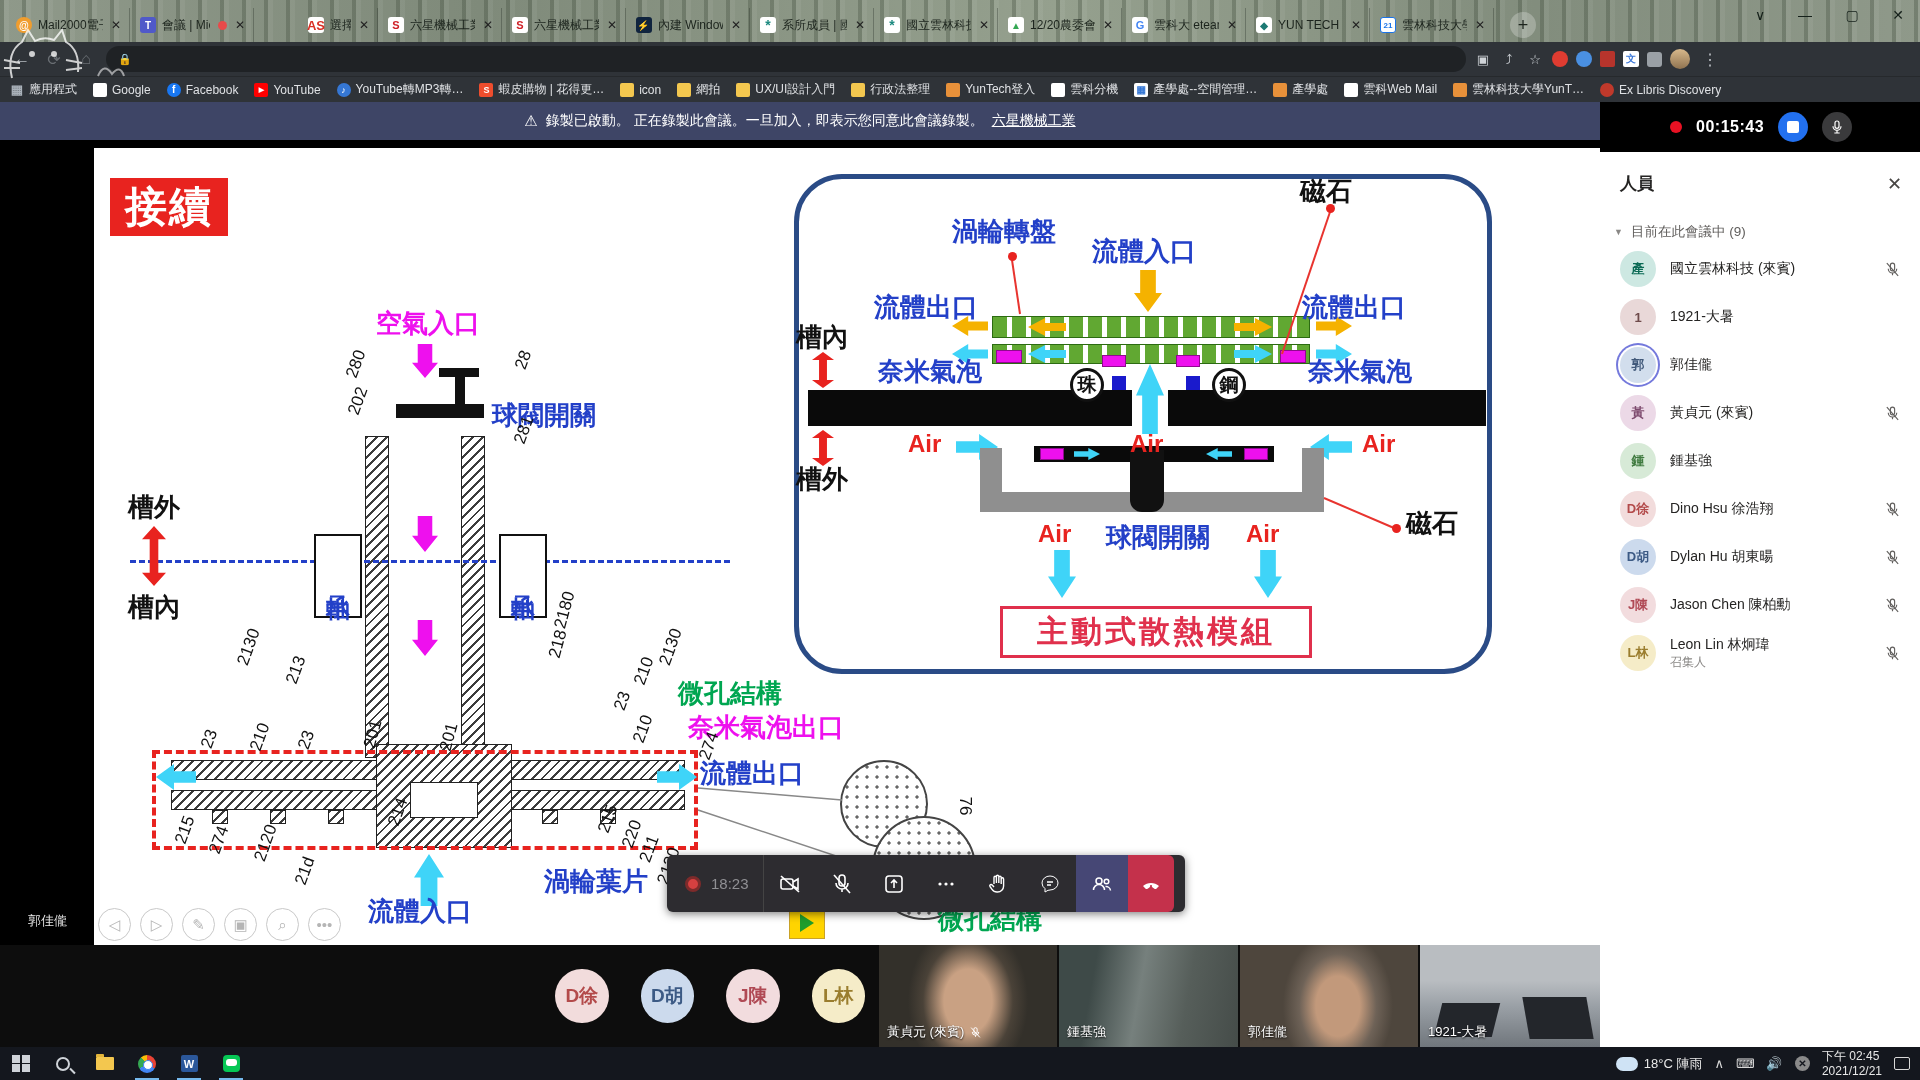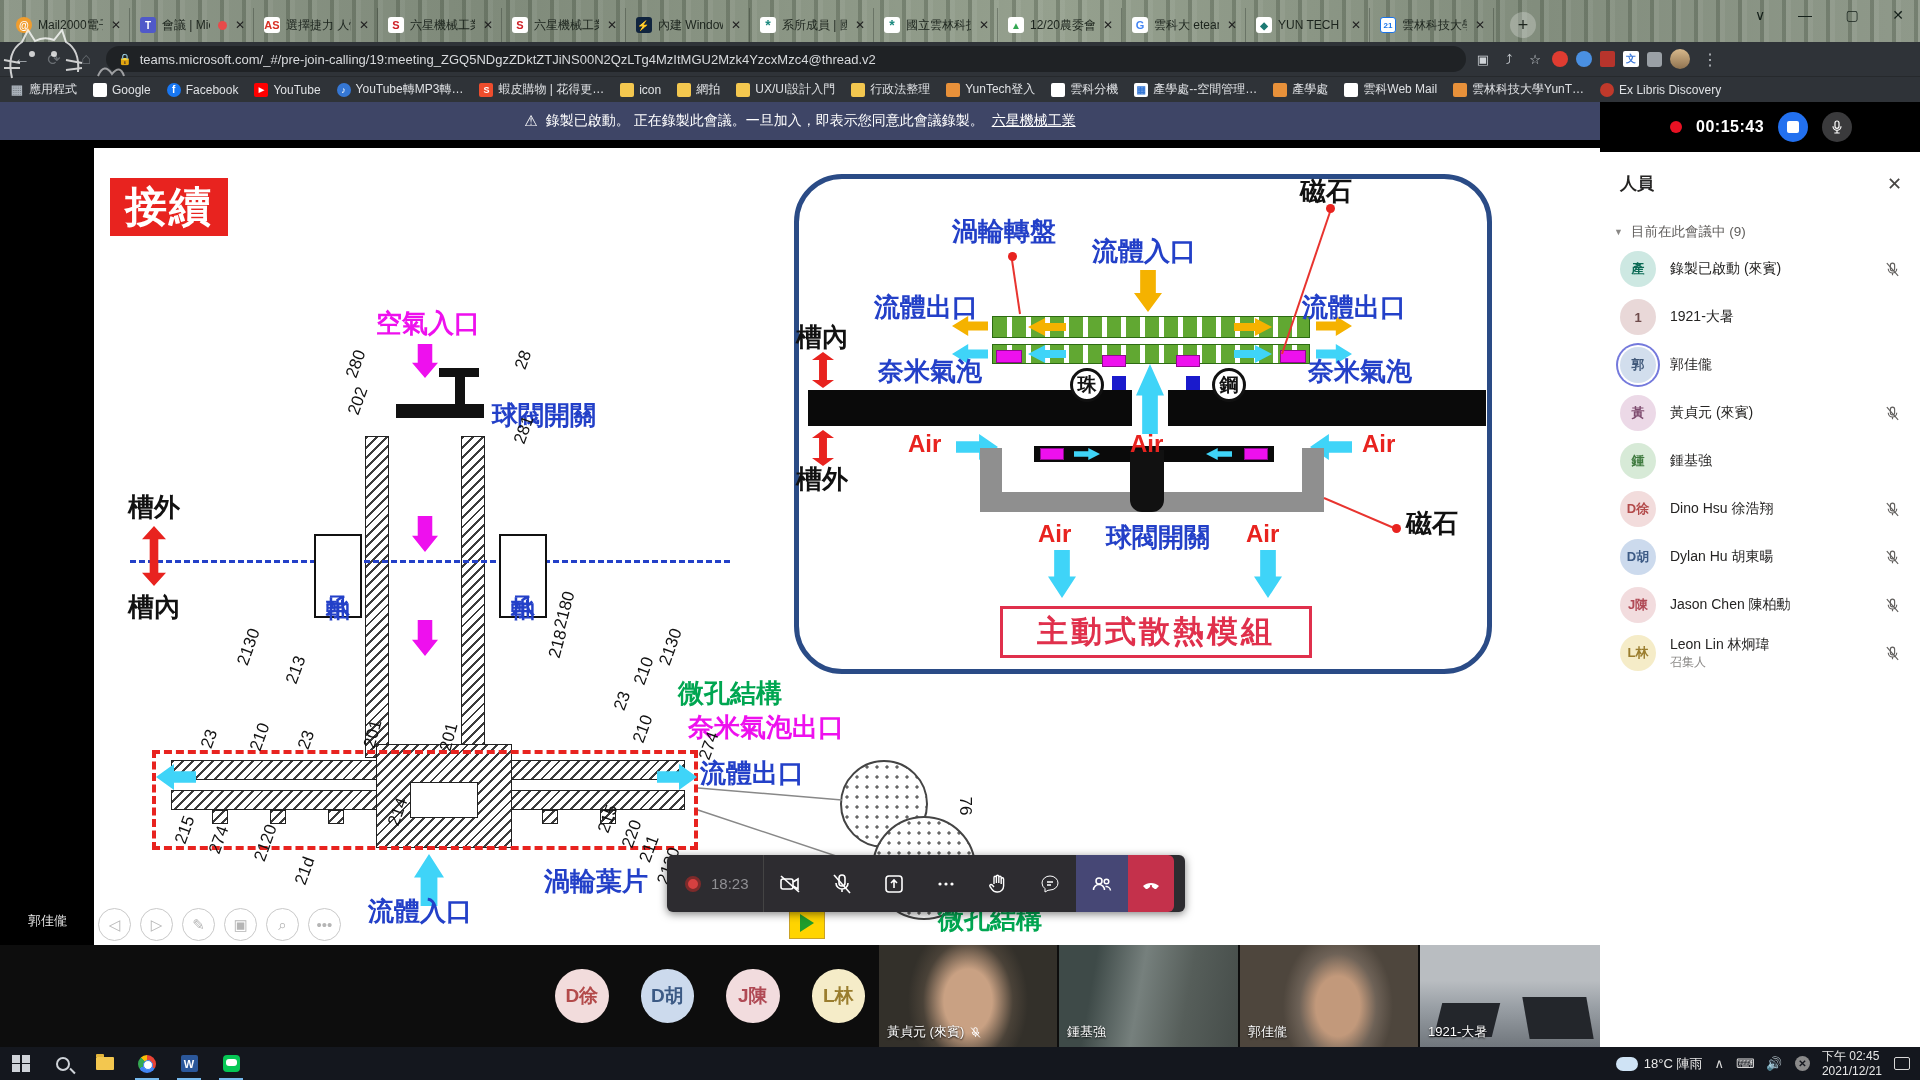--- a/index.html
+++ b/index.html
@@ -15,21 +15,21 @@
     background:repeating-linear-gradient(90deg,rgba(50,62,46,.28) 0 4px,rgba(255,255,255,.06) 4px 9px,transparent 9px 22px);}
   .tabs{position:absolute;left:6px;top:8px;display:flex;height:34px;}
   .tab{position:relative;width:124px;height:34px;display:flex;align-items:center;gap:6px;
     padding:0 6px 0 10px;color:#1c241d;font-size:12px;border-right:1px solid rgba(40,50,40,.35);cursor:default;}
   .tab .t-title{flex:1;white-space:nowrap;overflow:hidden;}
   .tab .t-close{font-size:12px;color:#222;width:14px;text-align:center;}
   .fav{width:16px;height:16px;min-width:16px;border-radius:3px;display:flex;align-items:center;justify-content:center;
        font-size:10px;font-weight:bold;color:#fff;}
   .f-mail{background:#f09d2e;border-radius:50%;}
   .f-teams{background:#5059c9;}
-  .f-as{background:#fff;color:#d93025;font-size:11px;}
+  .f-as{background:#fff;color:#d93025;font-size:13px;margin-left:44px;}
   .f-six{background:#fff;color:#cf2127;font-size:11px;}
   .f-win{background:#10243e;color:#3fc1f0;}
   .f-nyust{background:#fff;color:#1d8a80;font-size:14px;}
   .f-drive{background:#fff;color:#34a853;}
   .f-g{background:#fff;color:#4285f4;font-size:11px;}
   .f-yun{background:#fff;color:#1d7a74;}
   .f-cal{background:#fff;color:#1a73e8;font-size:8px;border:1px solid #1a73e8;}
   .rec-dot{width:9px;height:9px;border-radius:50%;background:#e84a4a;margin-left:2px;}
   .newtab{position:absolute;left:1510px;top:12px;width:26px;height:26px;border-radius:50%;
     color:#1c241d;font-size:18px;display:flex;align-items:center;justify-content:center;background:rgba(255,255,255,.25);}
@@ -287,21 +287,20 @@
     <div class="wctrl" style="left:1832px">▢</div>
     <div class="wctrl" style="left:1878px">✕</div>
   </div>
 
   <div class="toolbar">
     <span class="nav-ic">←</span>
     <span class="nav-ic dis">⟳</span>
     <span class="nav-ic dis">⌂</span>
     <div class="urlpill">
       <span class="lock">🔒</span>
-      <span>teams.microsoft.com/_#/pre-join-calling/19:meeting_ZGQ5NDgzZDktZTJiNS00N2QzLTg4MzItMGU2Mzk4YzcxMzc4@thread.v2</span>
     </div>
     <span class="act-ic">▣</span>
     <span class="act-ic">⤴</span>
     <span class="act-ic">☆</span>
     <span class="ext-hand"></span>
     <span class="ext-blue"></span>
     <span class="ext-book"></span>
     <span class="ext-tr">文</span>
     <span class="ext-puz"></span>
     <span class="avatar-btn"></span>
@@ -634,21 +633,21 @@
     </div>
     <div class="p-sect">
       <span class="tri">▼</span>
       <span>目前在此會議中 (9)</span>
     </div>
     <div>
 
     <div class="prow">
           <span class="pav av-teal">產</span>
           <span class="pname">
-            <span>錄製已啟動 (來賓)</span><br>
+            <span>國立雲林科技 (來賓)</span><br>
             
           </span>
           <span class="pmic">
             <svg width="17" height="17" viewBox="0 0 24 24">
               <path d="M12 3a3 3 0 0 1 3 3v5a3 3 0 0 1-6 0V6a3 3 0 0 1 3-3z" fill="none" stroke="#605e5c" stroke-width="1.6"></path>
               <path d="M6 11a6 6 0 0 0 12 0M12 17v3" stroke="#605e5c" stroke-width="1.6" fill="none"></path>
               <line x1="4" y1="3" x2="20" y2="21" stroke="#605e5c" stroke-width="1.6"></line>
             </svg>
           </span>
         </div>

